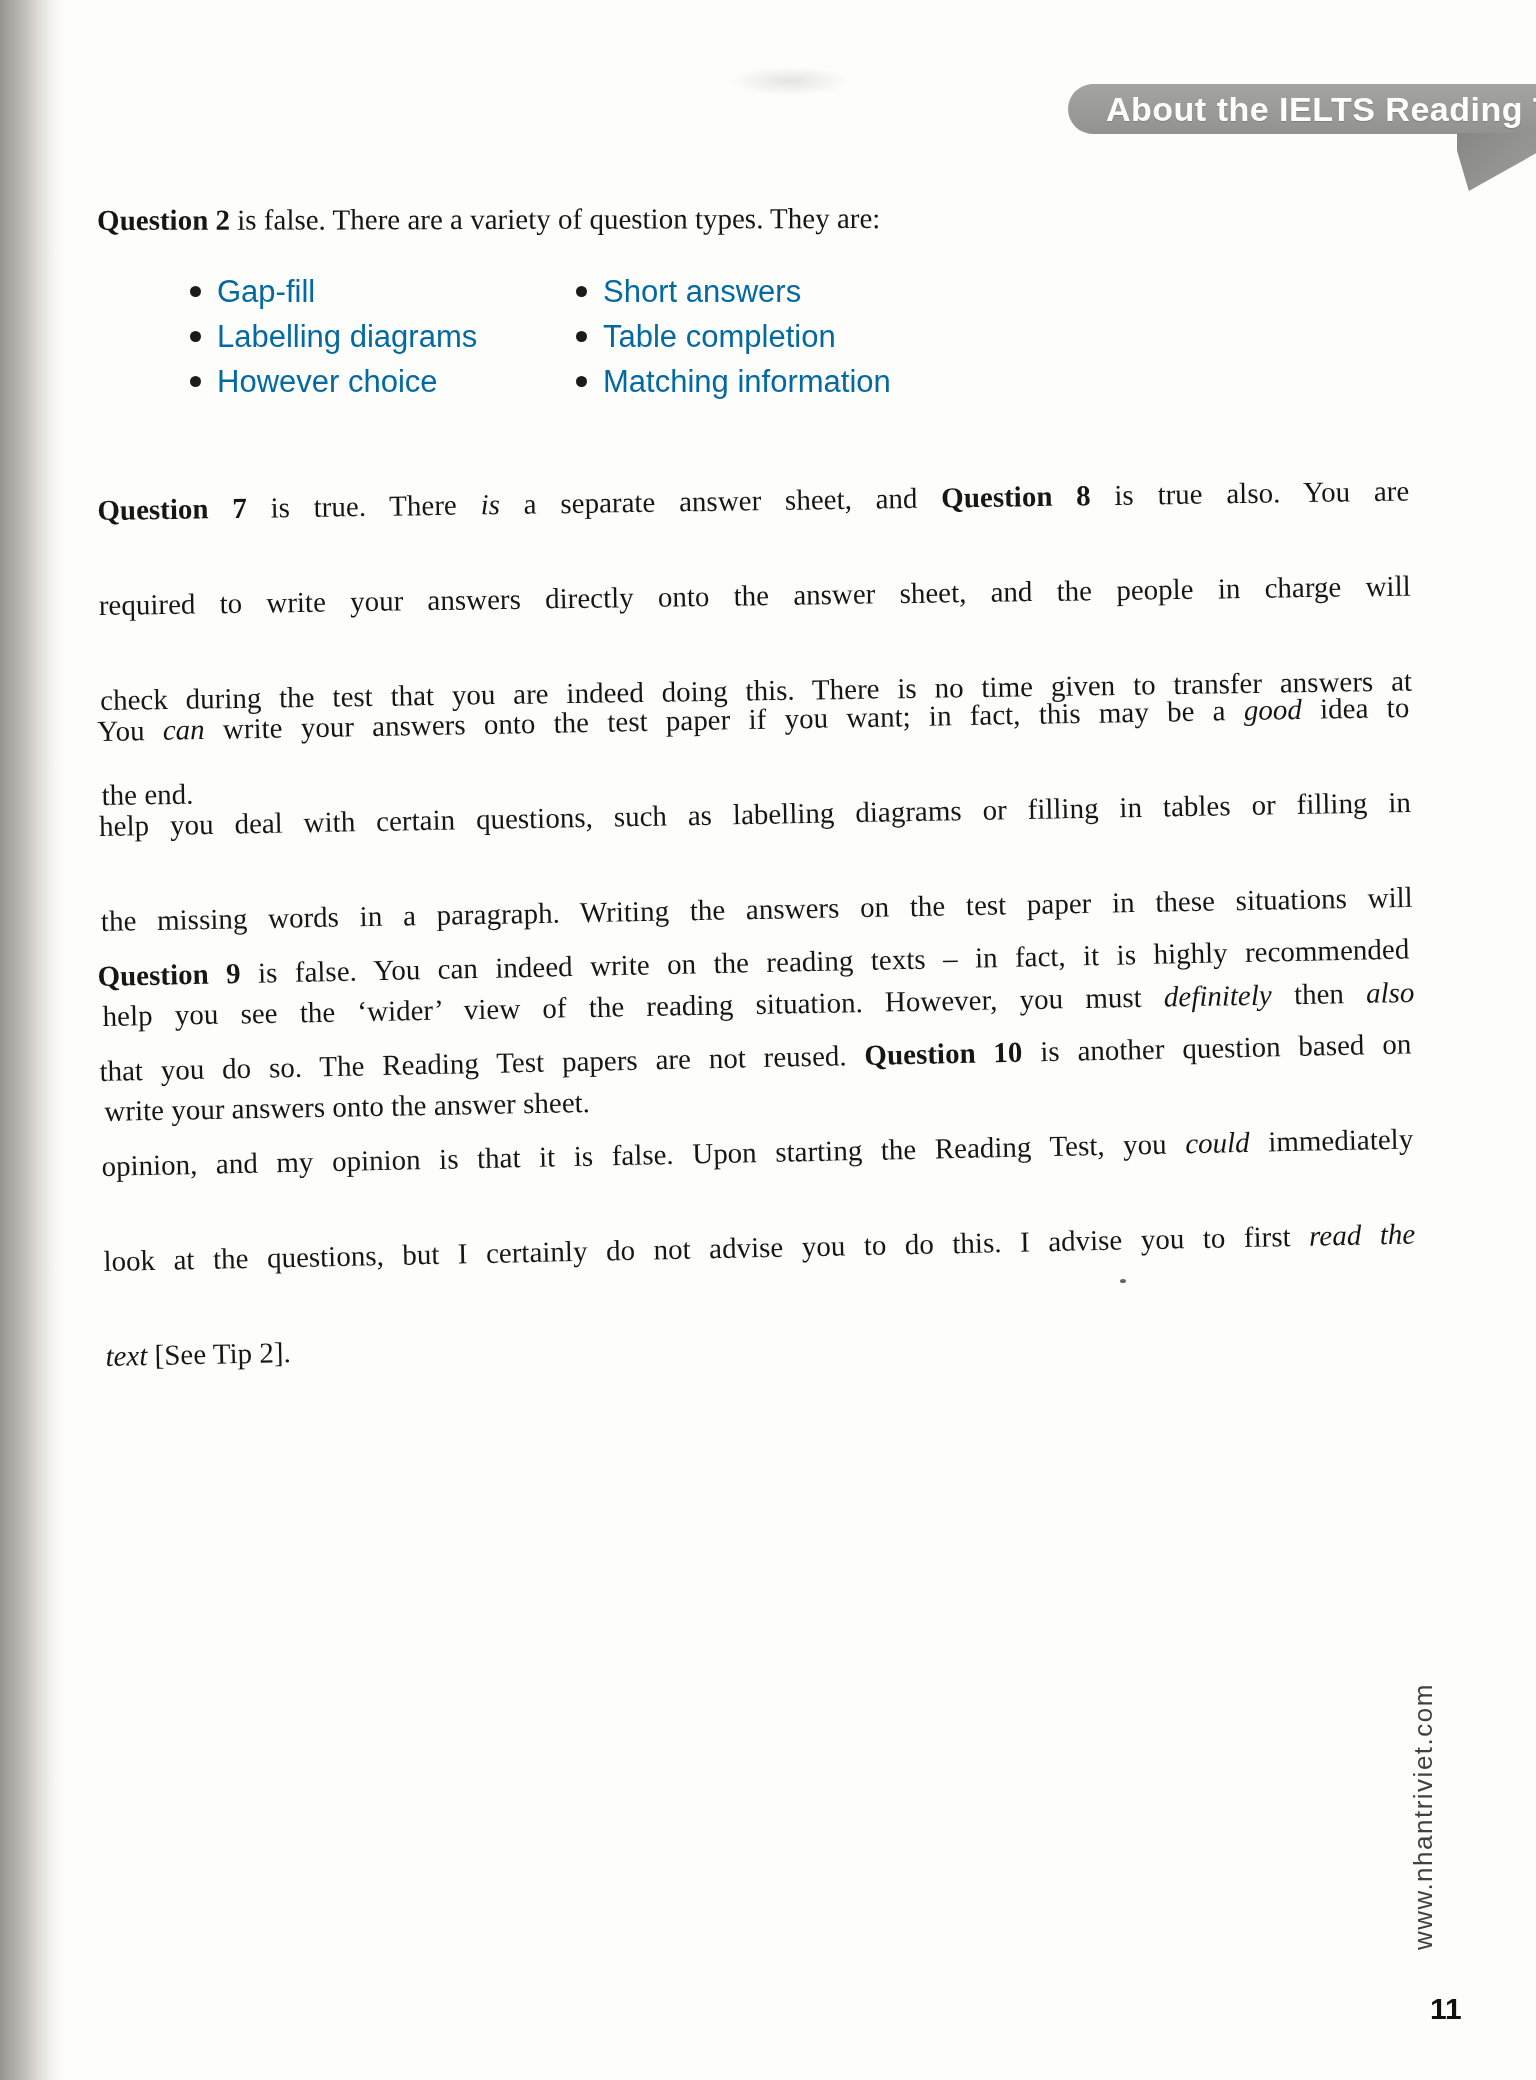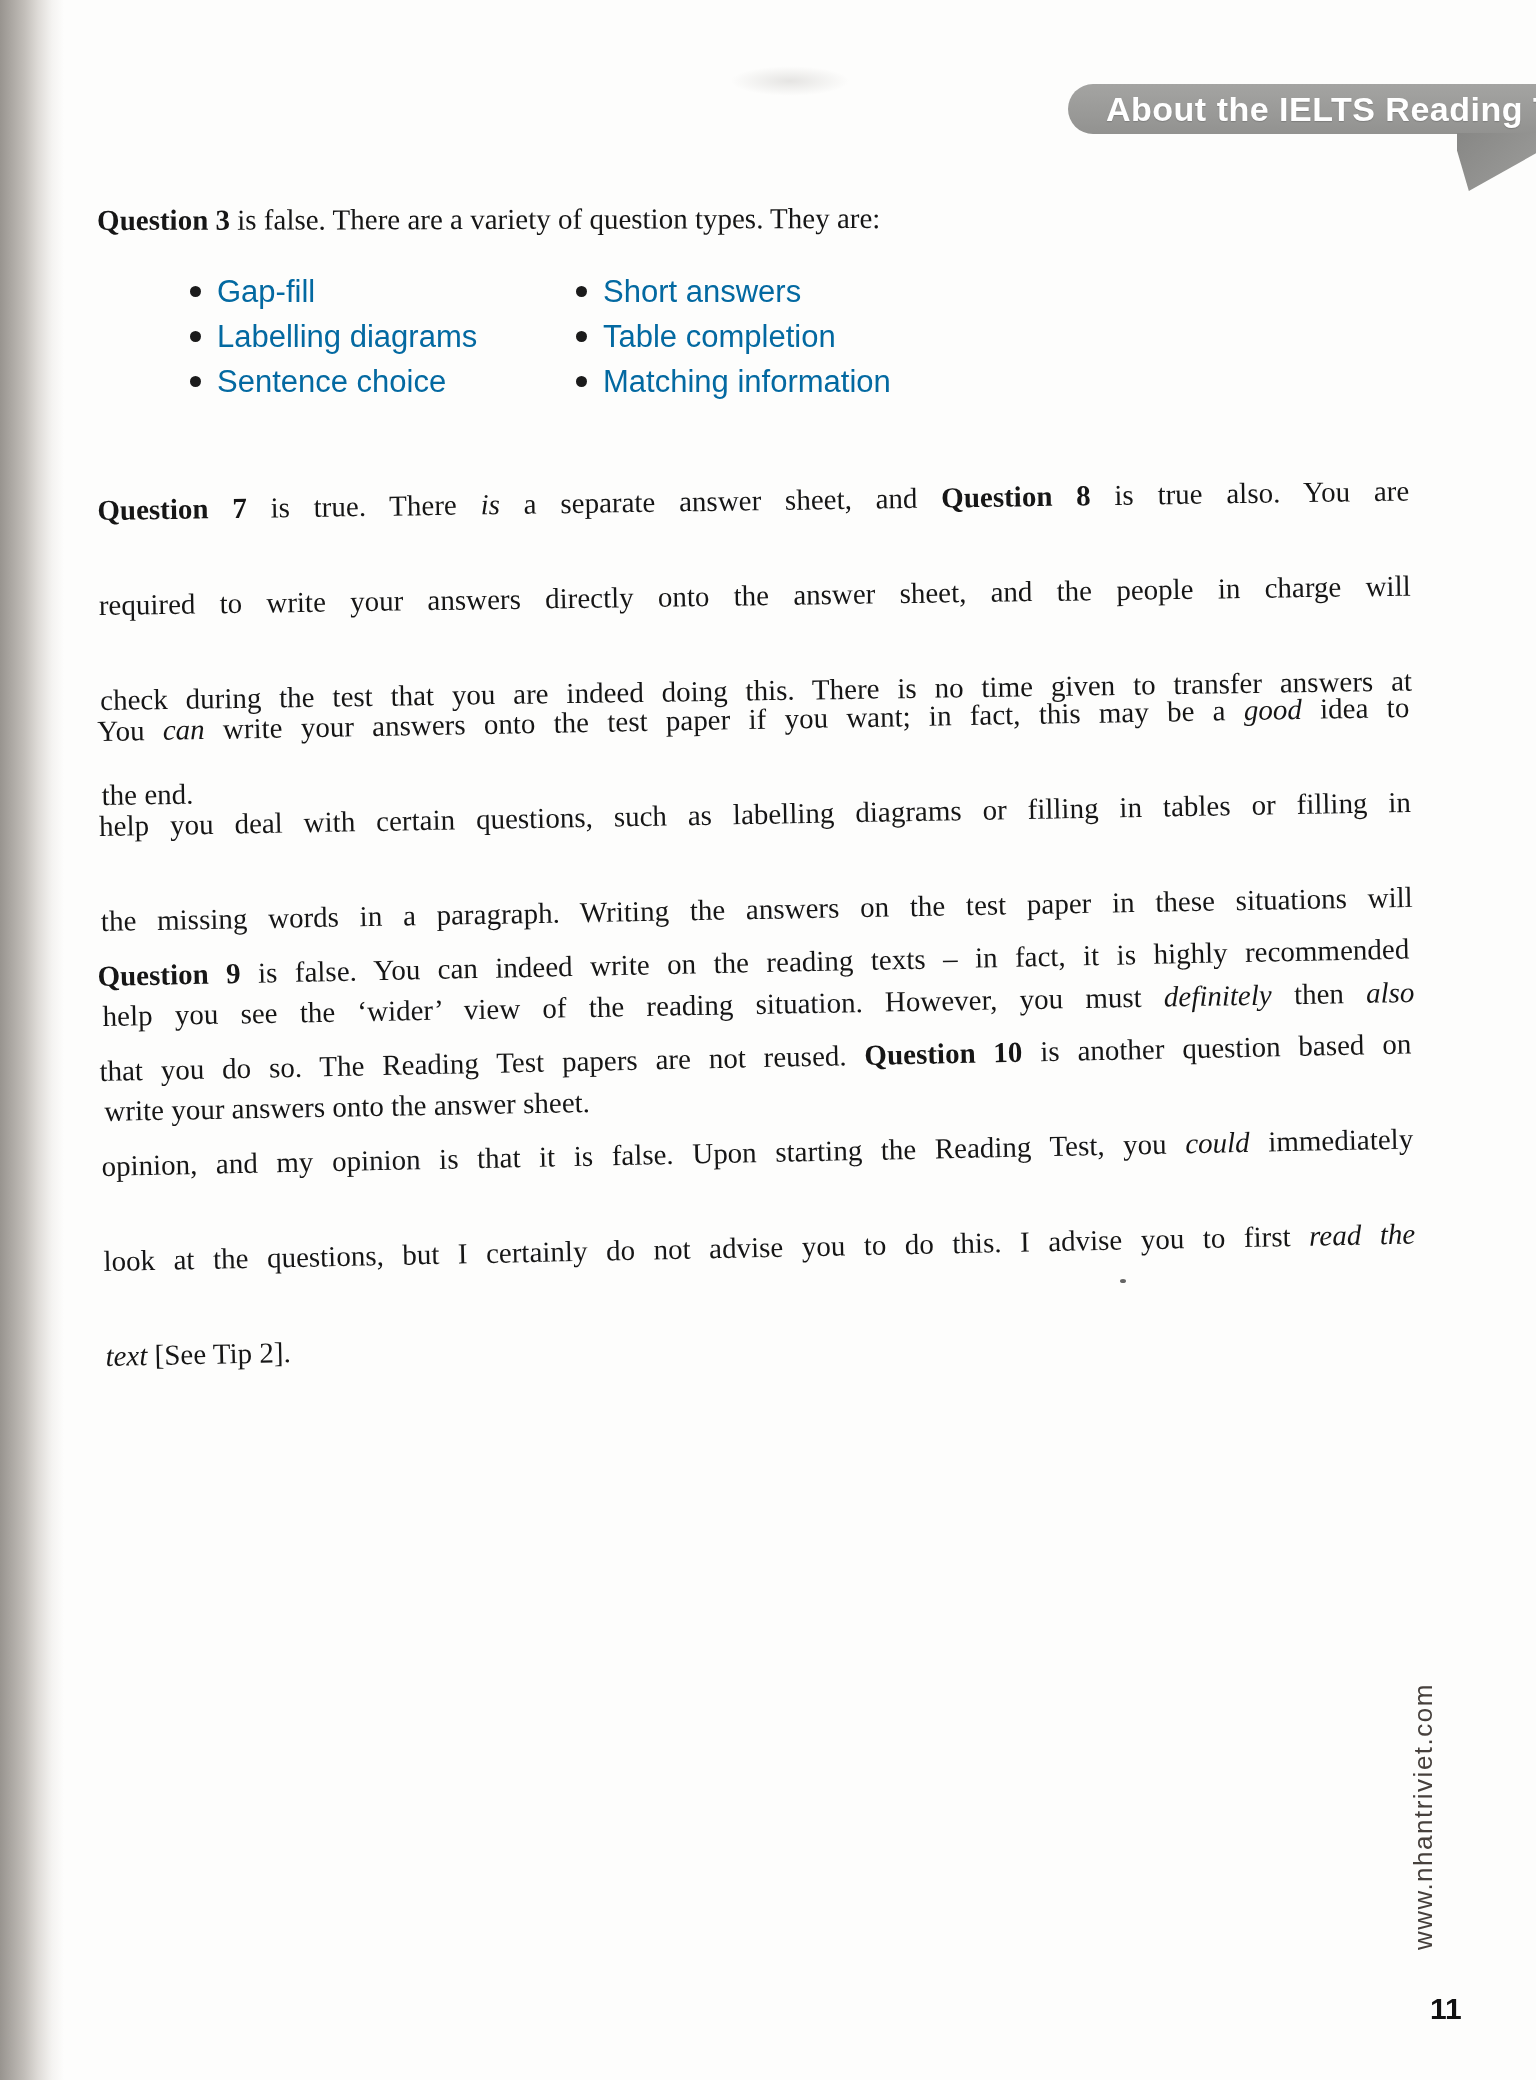--- a/index.html
+++ b/index.html
@@ -83,36 +83,36 @@
 
 <div class="edge-shade"></div>
 <div class="smudge"></div>
 
 <div class="banner-bar">
   <span class="label">About the IELTS Reading Test</span>
 </div>
 <div class="banner-fold"></div>
 
 <div class="para" style="top:197px;transform:rotate(-0.15deg);">
-  <div class="lastline"><span class="b">Question 3</span><span> is false. There are a variety of question types. They are:</span></div>
+  <div class="lastline"><span class="b">Question 2</span><span> is false. There are a variety of question types. They are:</span></div>
 </div>
 
 <div class="qlist">
   <div class="qcol c1">
     <div class="qitem">
       <span class="bullet"></span>
       <span>Gap-fill</span>
     </div>
     <div class="qitem">
       <span class="bullet"></span>
       <span>Labelling diagrams</span>
     </div>
     <div class="qitem">
       <span class="bullet"></span>
-      <span>Sentence choice</span>
+      <span>However choice</span>
     </div>
   </div>
   <div class="qcol c2">
     <div class="qitem">
       <span class="bullet"></span>
       <span>Short answers</span>
     </div>
     <div class="qitem">
       <span class="bullet"></span>
       <span>Table completion</span>

